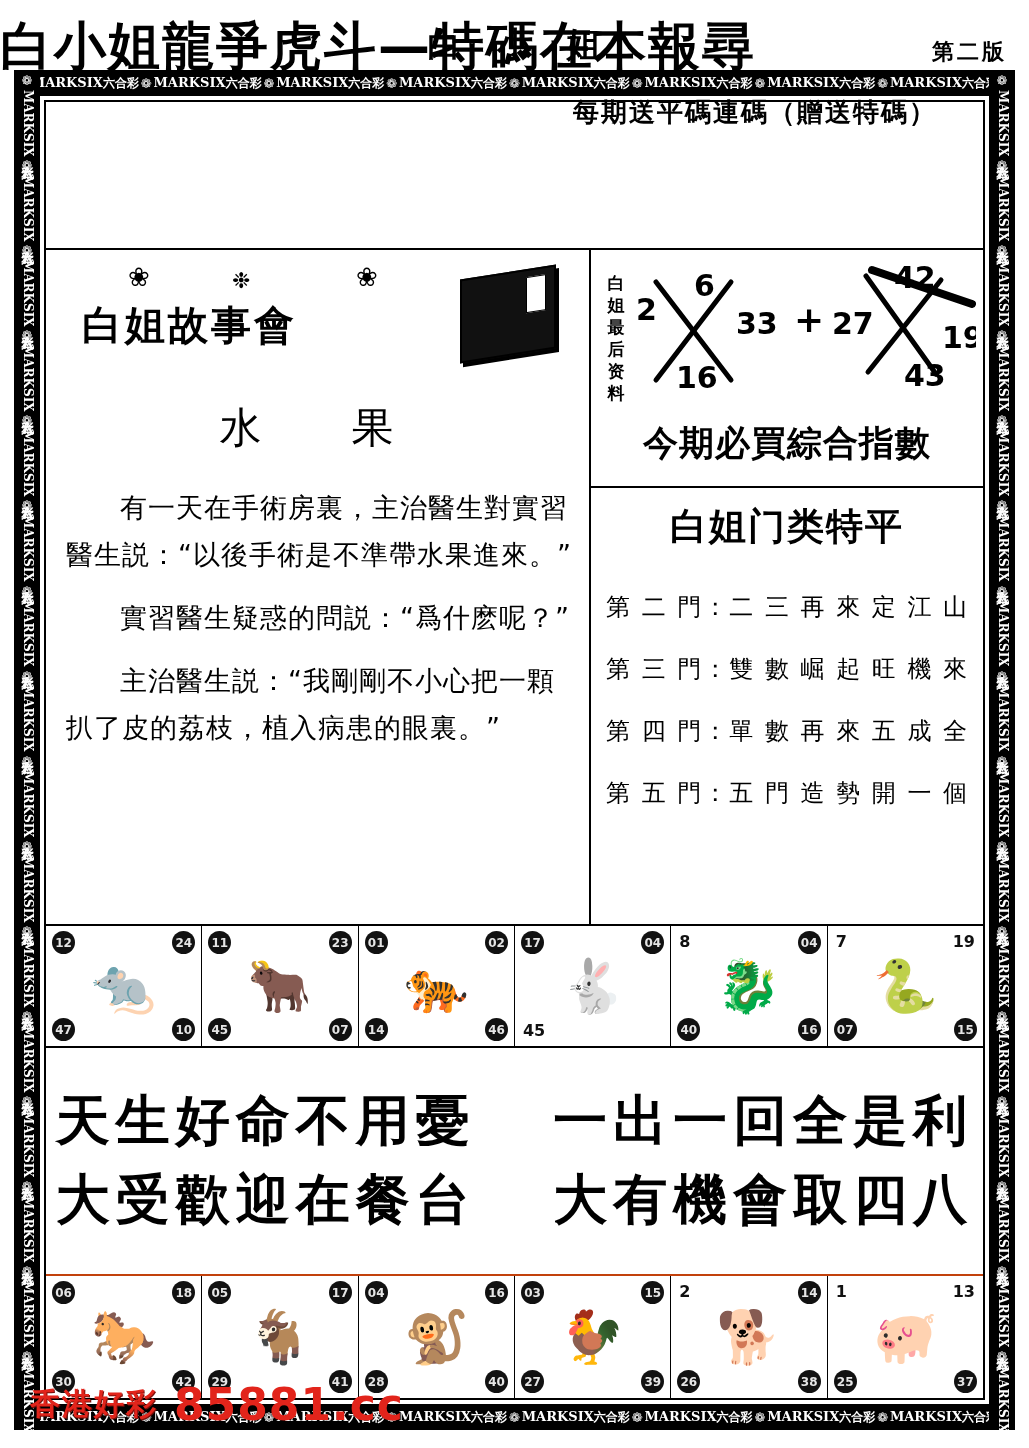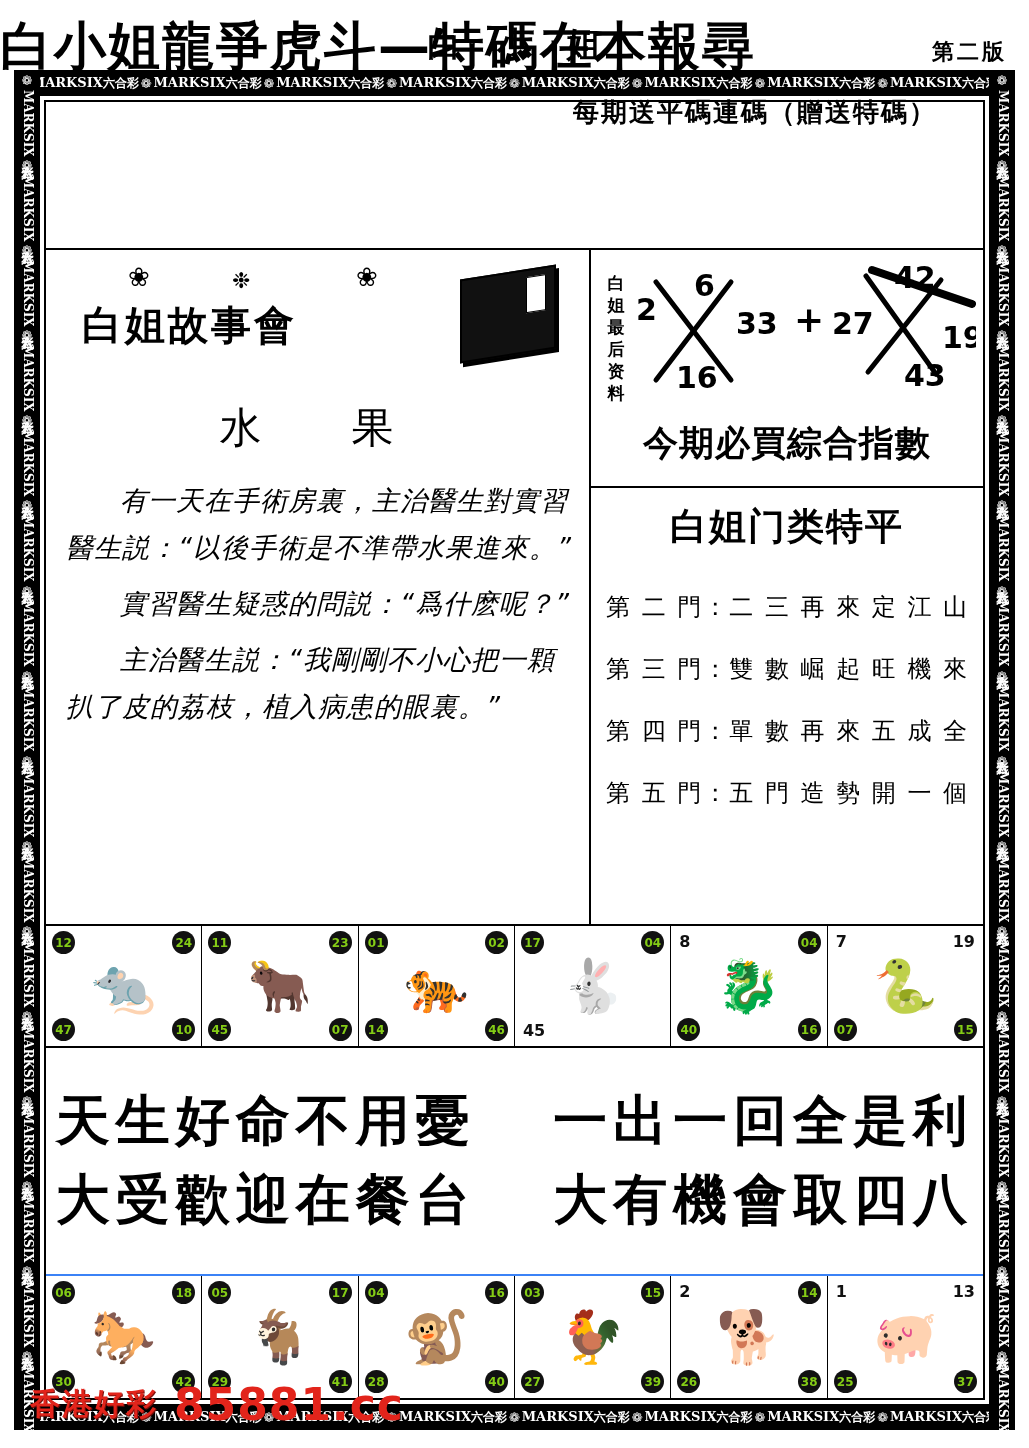--- a/index.html
+++ b/index.html
@@ -109,21 +109,21 @@
   .sparkle{position:absolute;font-size:22px;}
   .story-title{
     position:absolute;left:46px;top:400px;width:545px;text-align:center;
     font-size:42px;letter-spacing:24px;font-weight:500;
   }
   .story-body{
     position:absolute;left:66px;top:468px;width:510px;
     font-size:27px;line-height:47px;letter-spacing:1px;
     font-family:"DejaVu Sans","Liberation Sans",sans-serif;
   }
-  .story-body p{margin:9px 0 4px 0;text-indent:2em;font-style:italic;}
+  .story-body p{margin:16px 0 4px 0;text-indent:2em;}
 
   
   .index-box{
     position:absolute;left:591px;top:250px;width:392px;height:238px;
     border-bottom:2px solid #000;box-sizing:border-box;
   }
   .index-vlabel{
     position:absolute;left:601px;top:272px;width:30px;
     font-weight:bold;font-size:17px;line-height:22px;text-align:center;
   }
@@ -160,42 +160,42 @@
   }
   .z1{top:926px;}
   .z2{top:1276px;border-bottom:none;}
   .zcell{
     flex:1 1 0;border-right:1px solid #000;position:relative;
     box-sizing:border-box;
   }
   .zcell:last-child{border-right:none;}
   .ball{
     position:absolute;width:23px;height:23px;border-radius:50%;
-    background:#111;color:#84cc16;font-size:12px;font-weight:bold;
+    background:#111;color:#e5e5e5;font-size:12px;font-weight:bold;
     display:flex;align-items:center;justify-content:center;
   }
   .ball.tl{left:6px;top:5px;}
   .ball.tr{right:6px;top:5px;}
   .ball.bl{left:6px;bottom:5px;}
   .ball.br{right:6px;bottom:5px;}
   .plain{
     position:absolute;font-size:16px;font-weight:bold;color:#111;
   }
   .plain.tl{left:8px;top:6px;}
   .plain.tr{right:8px;top:6px;}
   .plain.bl{left:8px;bottom:6px;}
   .animal{
     position:absolute;left:0;right:0;top:50%;transform:translateY(-50%);
     text-align:center;font-size:52px;line-height:1;color:#000;
   }
 
   
   .poem{
     position:absolute;left:46px;top:1048px;width:937px;height:228px;
-    border-bottom:2px solid #3b82f6;box-sizing:border-box;
+    border-bottom:2px solid #c2410c;box-sizing:border-box;
     display:flex;flex-direction:column;justify-content:center;
     gap:6px;
   }
   .poem-line{
     text-align:center;font-weight:bold;font-size:54px;letter-spacing:6px;
     font-family:"DejaVu Sans","Liberation Sans",sans-serif;
   }
   .poem-line .gap{display:inline-block;width:28px;}
 
   

